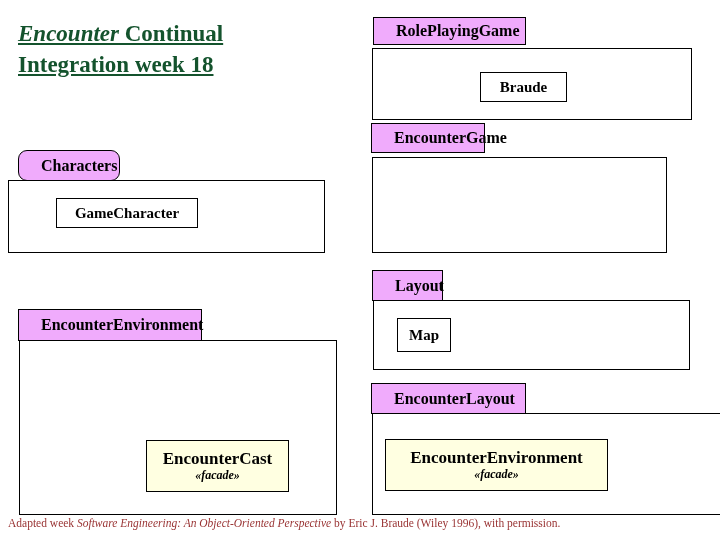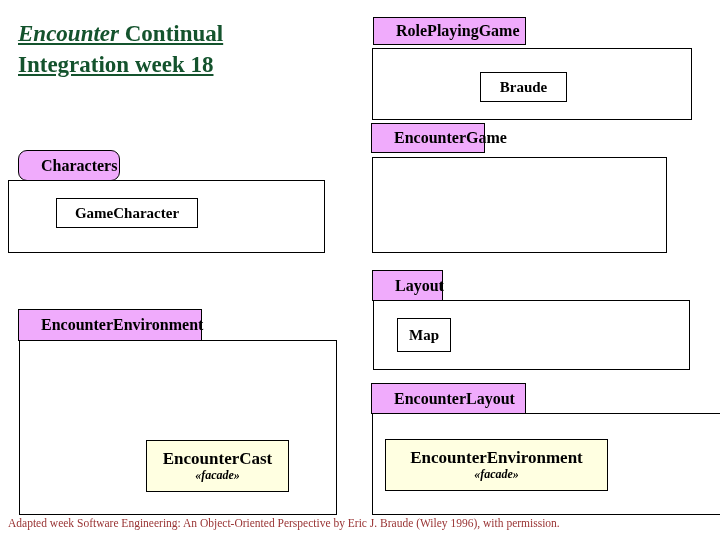--- a/index.html
+++ b/index.html
@@ -88,21 +88,21 @@
   
   #footer {
     position: absolute;
     left: 8px;
     top: 517px;
     width: 700px;
     font-size: 11.5px;
     color: #993333;
     white-space: nowrap;
   }
-  #footer .f-italic { }
+  #footer .f-italic { font-style: italic; }
 </style>
 </head>
 <body>
 
 <div id="slide">
 
   <div id="title">
     <span class="t-line"><span class="t-italic">Encounter</span><span> Continual</span></span><br>
     <span class="t-line">Integration week 18</span>
   </div>

